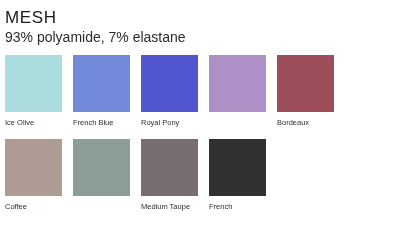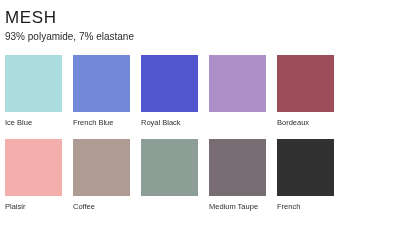--- a/index.html
+++ b/index.html
@@ -27,21 +27,21 @@
   }
   .title {
     font-size: 17px;
     font-weight: 400;
     color: #1b1b1b;
     letter-spacing: 0.6px;
     line-height: 20px;
     margin: 0;
   }
   .subtitle {
-    font-size: 10px;
+    font-size: 14px;
     font-weight: 400;
     color: #2b2b2b;
     line-height: 12px;
     margin: 3px 0 0 0;
   }
   .grid {
     position: absolute;
     left: 5px;
     top: 55px;
     width: 392px;
@@ -76,44 +76,40 @@
   <div class="header">
     <h1 class="title">MESH</h1>
     <p class="subtitle">93% polyamide, 7% elastane</p>
   </div>
 
   <div class="grid">
 
     <div class="row">
       <div class="cell">
         <span class="swatch" style="background-color: rgb(171, 220, 222);"></span>
-        <div class="swatch-label">Ice Blue</div>
+        <div class="swatch-label">Ice Olive</div>
       </div>
       <div class="cell">
         <span class="swatch" style="background-color: rgb(114, 136, 216);"></span>
         <div class="swatch-label">French Blue</div>
       </div>
       <div class="cell">
         <span class="swatch" style="background-color: rgb(81, 85, 206);"></span>
-        <div class="swatch-label">Royal Black</div>
+        <div class="swatch-label">Royal Pony</div>
       </div>
       <div class="cell">
         <span class="swatch" style="background-color: rgb(174, 144, 201);"></span>
       </div>
       <div class="cell">
         <span class="swatch" style="background-color: rgb(157, 76, 90);"></span>
         <div class="swatch-label">Bordeaux</div>
       </div>
     </div>
 
     <div class="row">
-      <div class="cell">
-        <span class="swatch" style="background-color: rgb(244, 175, 172);"></span>
-        <div class="swatch-label">Plaisir</div>
-      </div>
       <div class="cell">
         <span class="swatch" style="background-color: rgb(174, 156, 148);"></span>
         <div class="swatch-label">Coffee</div>
       </div>
       <div class="cell">
         <span class="swatch" style="background-color: rgb(141, 158, 150);"></span>
       </div>
       <div class="cell">
         <span class="swatch" style="background-color: rgb(121, 109, 116);"></span>
         <div class="swatch-label">Medium Taupe</div>

